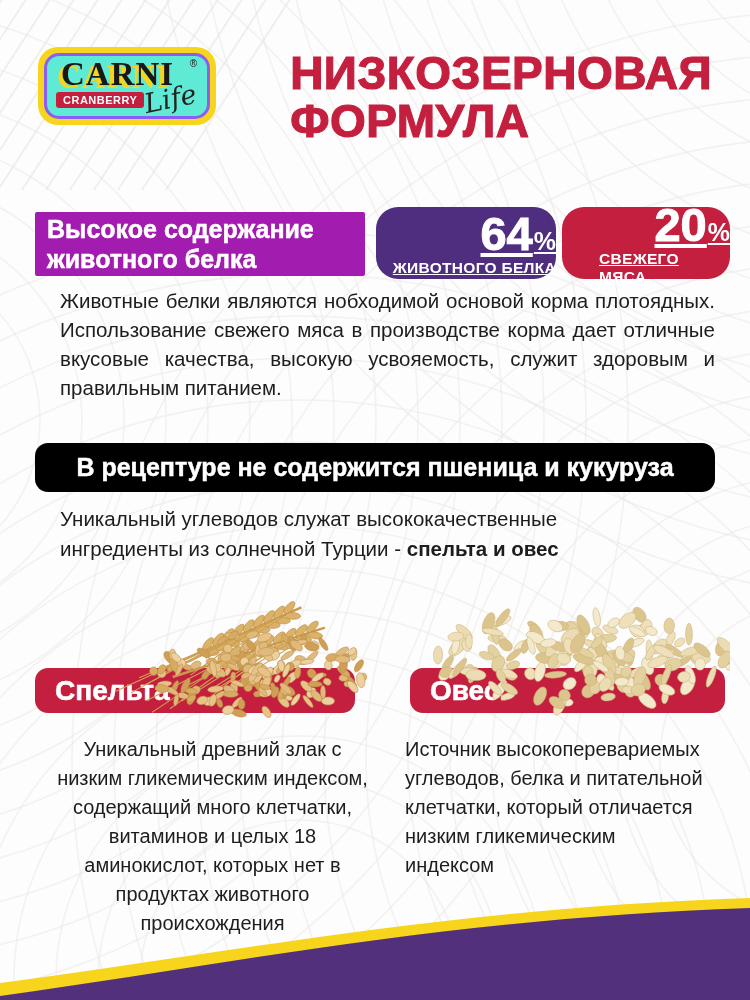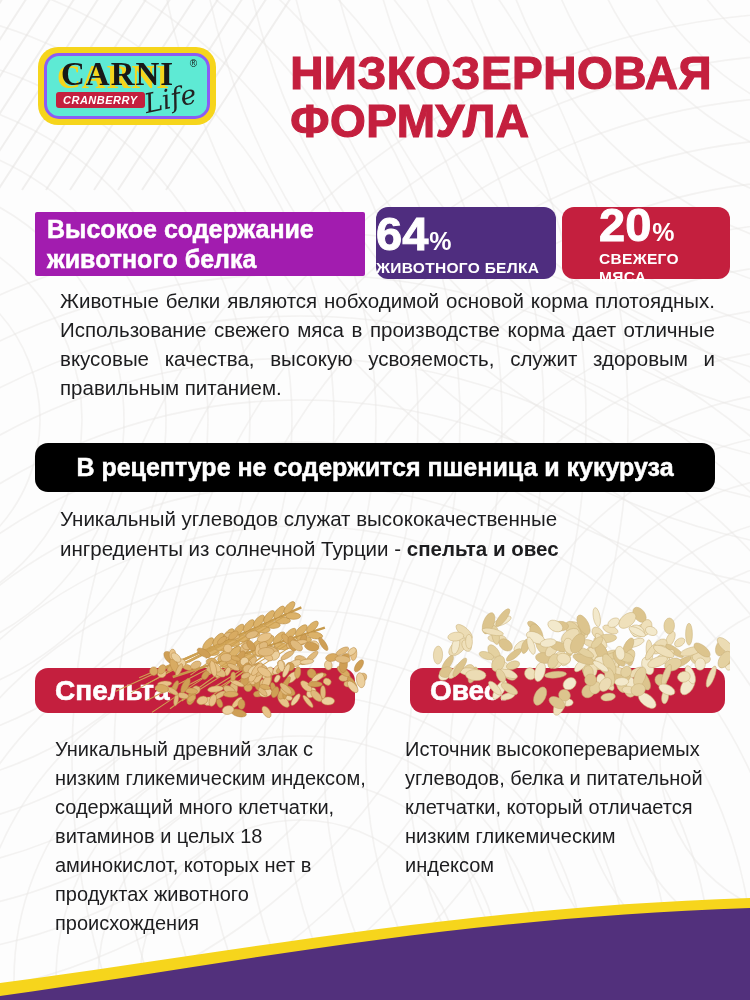--- a/index.html
+++ b/index.html
@@ -11,38 +11,38 @@
   
   .logo{position:absolute;left:38px;top:47px;width:178px;height:78px;
         background:#f6d51c;border-radius:20px;padding:6px;box-sizing:border-box;z-index:2;}
   .logo-inner{width:100%;height:100%;background:#5eead4;border:3px solid #8b5cf6;
         border-radius:15px;box-sizing:border-box;position:relative;}
   .logo-brand{position:absolute;left:14px;top:0px;
         font-family:"Liberation Serif",serif;font-weight:700;font-size:33px;
         letter-spacing:1px;color:#181818;text-shadow:-4px 3px 0 #f6d51c;}
   .logo-reg{position:absolute;right:10px;top:2px;font-size:10px;color:#181818;}
   .logo-variant{position:absolute;left:9px;bottom:8px;background:#c41f3e;color:#fff;
-        font-size:11px;font-weight:700;letter-spacing:.5px;padding:2px 7px;border-radius:3px;font-style:italic;}
+        font-size:11px;font-weight:700;letter-spacing:.5px;padding:2px 7px;border-radius:3px;}
   .logo-life{position:absolute;right:10px;bottom:2px;font-family:"DejaVu Serif",serif;
         font-style:italic;font-size:27px;color:#222;transform:rotate(-12deg);}
 
   
   .title{position:absolute;right:38px;top:50px;margin:0;
         font-size:46px;line-height:1.04;font-weight:800;color:#c41f3e;
         letter-spacing:.5px;-webkit-text-stroke:1.2px #c41f3e;z-index:2;}
 
   
   .badge-protein{position:absolute;left:35px;top:212px;width:330px;height:64px;
         background:#a21caf;border-radius:2px;color:#fff;display:flex;
         flex-direction:column;justify-content:center;padding-left:12px;
         box-sizing:border-box;font-size:25px;font-weight:800;line-height:1.2;
         -webkit-text-stroke:.5px #fff;z-index:2;}
-  .stat{position:absolute;top:207px;height:72px;border-radius:12px;color:#fff;
-        display:flex;flex-direction:column;align-items:flex-start;justify-content:center;
-        box-sizing:border-box;z-index:2;}
+  .stat{position:absolute;top:207px;height:72px;border-radius:22px;color:#fff;
+        display:flex;flex-direction:column;align-items:flex-end;justify-content:center;
+        box-sizing:border-box;z-index:2;text-decoration:underline;}
   .stat.purple{left:376px;width:180px;background:#4f2d7f;}
   .stat.red{left:562px;width:168px;background:#c41f3e;padding-left:37px;}
   .stat-top{display:flex;align-items:baseline;line-height:1;}
   .stat-value{font-size:47px;font-weight:800;-webkit-text-stroke:1px #fff;}
   .stat-unit{font-size:25px;font-weight:800;margin-left:1px;}
   .stat-label{font-size:15.5px;font-weight:800;letter-spacing:.3px;margin-top:2px;}
 
   
   .intro{position:absolute;left:60px;top:286px;width:655px;margin:0;
         font-size:20.5px;line-height:1.42;text-align:justify;color:#1d1d1f;z-index:2;}
@@ -60,21 +60,21 @@
   #oats-img{left:393px;top:583px;}
   .grain-badge{position:absolute;top:668px;height:45px;background:#c41f3e;
         border-radius:13px;z-index:2;display:flex;align-items:center;
         box-sizing:border-box;padding-left:20px;}
   #badge-spelt{left:35px;width:320px;}
   #badge-oats{left:410px;width:315px;}
   .grain-badge span{color:#fff;font-size:28px;font-weight:800;
         -webkit-text-stroke:.6px #fff;position:relative;z-index:4;}
   .desc{position:absolute;top:735px;margin:0;font-size:20px;line-height:1.45;
         color:#1d1d1f;z-index:2;}
-  #desc-spelt{left:55px;width:315px;text-align:left;}
+  #desc-spelt{left:55px;width:315px;text-align:center;}
   #desc-oats{left:405px;width:305px;text-align:left;}
 
   svg.waves{position:absolute;left:0;top:870px;z-index:1;}
 </style>
 </head>
 <body>
 
 <div class="page">
 
   <svg class="bg" width="750" height="1000" id="bg-pattern">

